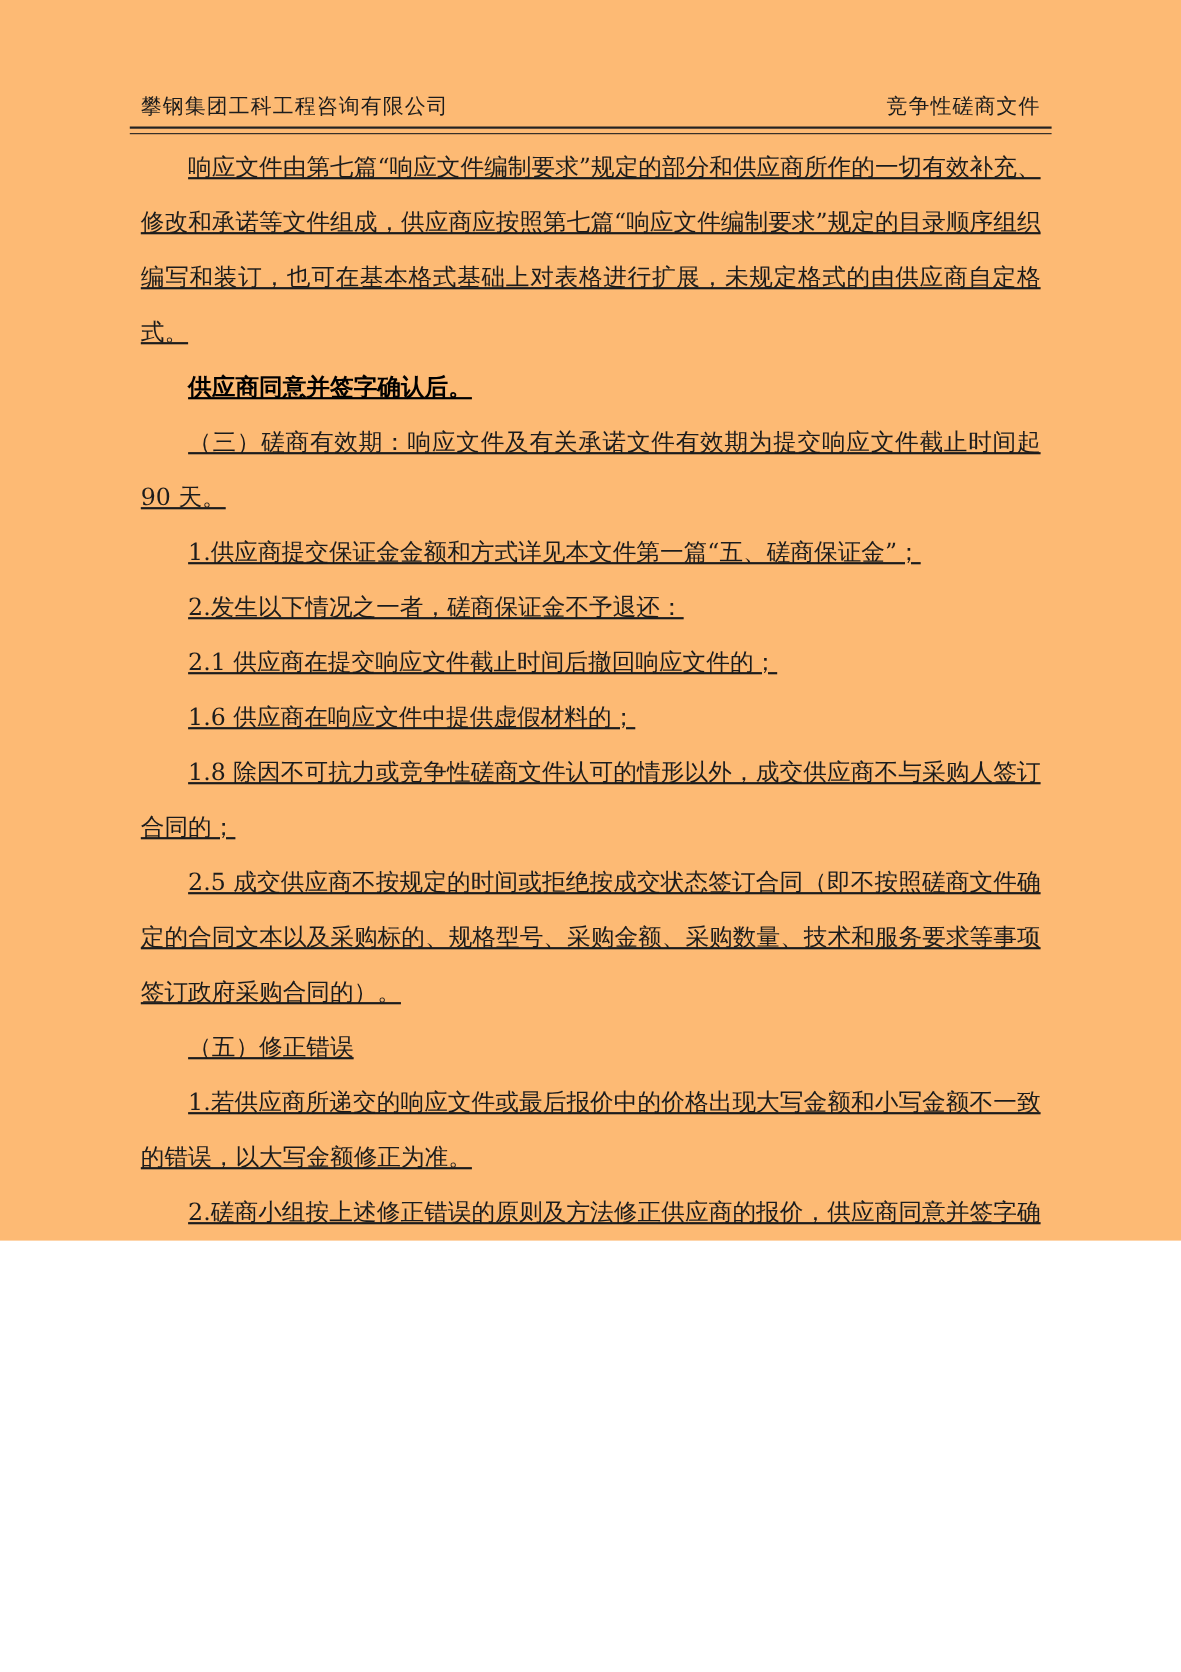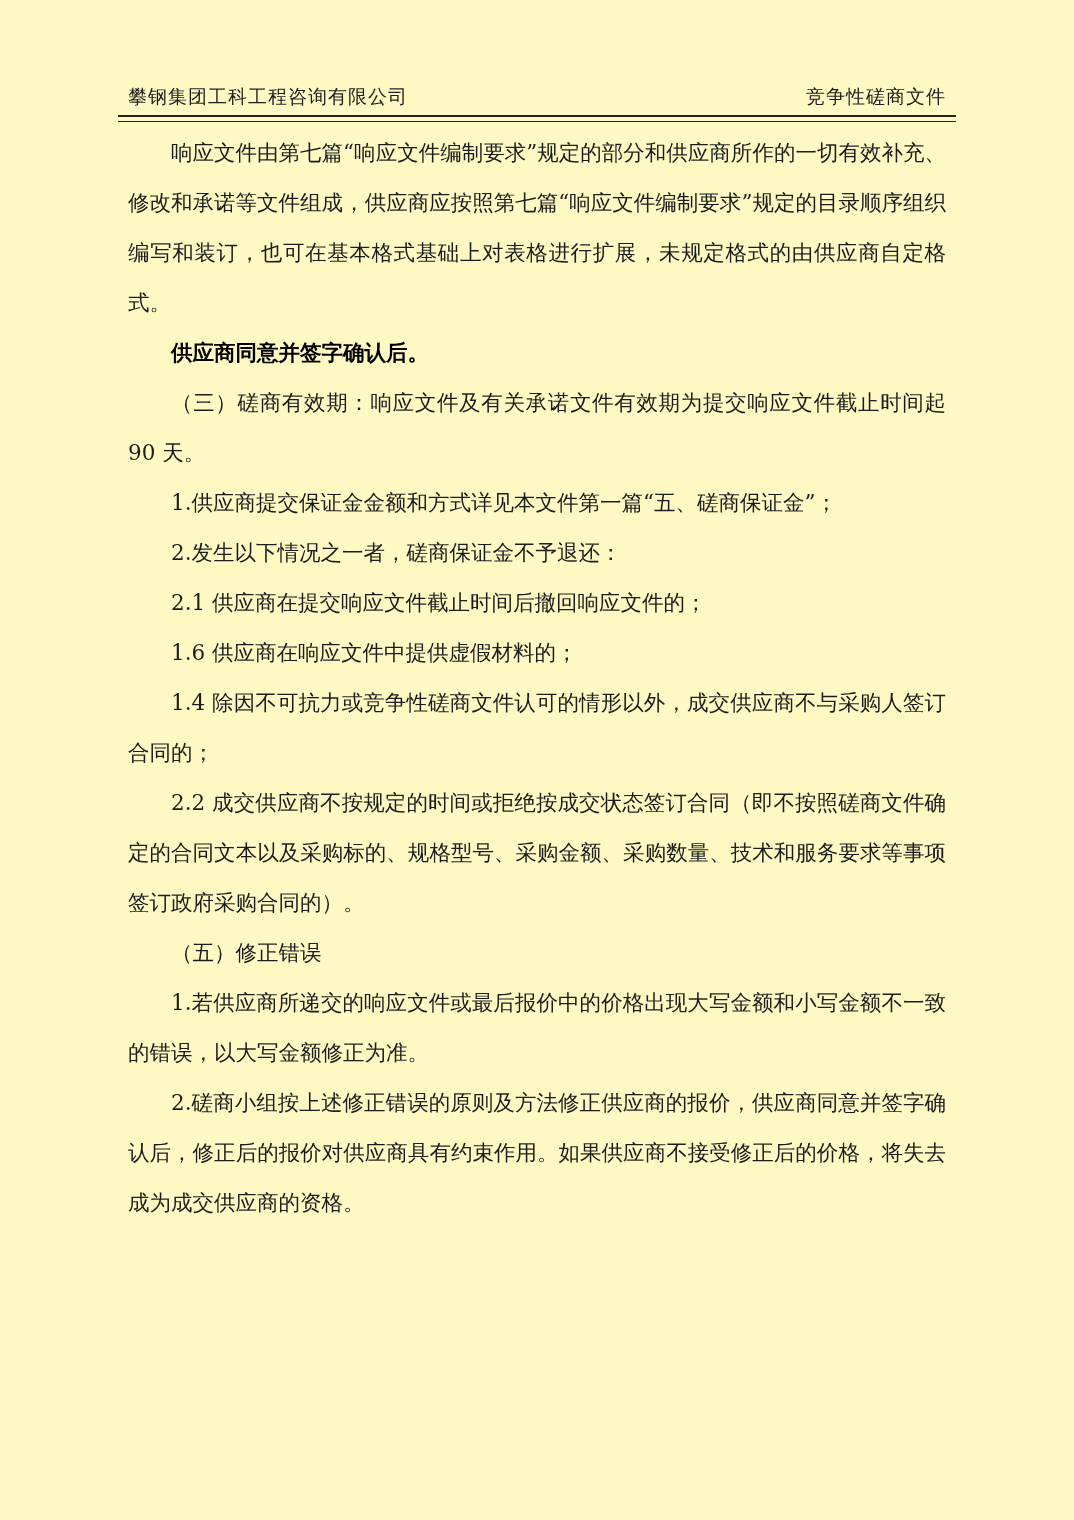--- a/index.html
+++ b/index.html
@@ -3,22 +3,22 @@
 <meta charset="utf-8">
 <style>
   html, body {
     margin: 0;
     padding: 0;
     background: #ffffff;
   }
   .page {
     position: relative;
     width: 1074px;
-    height: 1520px;
-    background: #fef9c3;
+    height: 1128px;
+    background: #fdba74;
     font-family: "DejaVu Serif", "Liberation Serif", serif;
     color: #1c1c1c;
     overflow: hidden;
   }
   .header {
     position: absolute;
     left: 128px;
     right: 128px;
     top: 84px;
     display: flex;
@@ -44,20 +44,21 @@
     top: 128px;
     font-size: 21.5px;
     line-height: 50px;
     text-align: justify;
     text-justify: inter-ideograph;
   }
   .content p {
     margin: 0;
     padding: 0;
     text-indent: 2em;
+    text-decoration: underline;
   }
   .content p.bold {
     font-weight: bold;
     color: #000000;
   }
   .footer {
     position: absolute;
     left: 0;
     right: 0;
     top: 1396px;
@@ -79,21 +80,21 @@
   <div class="header-rule"></div>
 
   <div class="content" id="content">
       <p>响应文件由第七篇“响应文件编制要求”规定的部分和供应商所作的一切有效补充、修改和承诺等文件组成，供应商应按照第七篇“响应文件编制要求”规定的目录顺序组织编写和装订，也可在基本格式基础上对表格进行扩展，未规定格式的由供应商自定格式。</p>
       <p class="bold">供应商同意并签字确认后。</p>
       <p>（三）磋商有效期：响应文件及有关承诺文件有效期为提交响应文件截止时间起 90 天。</p>
       <p>1.供应商提交保证金金额和方式详见本文件第一篇“五、磋商保证金”；</p>
       <p>2.发生以下情况之一者，磋商保证金不予退还：</p>
       <p>2.1 供应商在提交响应文件截止时间后撤回响应文件的；</p>
       <p>1.6 供应商在响应文件中提供虚假材料的；</p>
-      <p>1.4 除因不可抗力或竞争性磋商文件认可的情形以外，成交供应商不与采购人签订合同的；</p>
-      <p>2.2 成交供应商不按规定的时间或拒绝按成交状态签订合同（即不按照磋商文件确定的合同文本以及采购标的、规格型号、采购金额、采购数量、技术和服务要求等事项签订政府采购合同的）。</p>
+      <p>1.8 除因不可抗力或竞争性磋商文件认可的情形以外，成交供应商不与采购人签订合同的；</p>
+      <p>2.5 成交供应商不按规定的时间或拒绝按成交状态签订合同（即不按照磋商文件确定的合同文本以及采购标的、规格型号、采购金额、采购数量、技术和服务要求等事项签订政府采购合同的）。</p>
       <p>（五）修正错误</p>
       <p>1.若供应商所递交的响应文件或最后报价中的价格出现大写金额和小写金额不一致的错误，以大写金额修正为准。</p>
       <p>2.磋商小组按上述修正错误的原则及方法修正供应商的报价，供应商同意并签字确认后，修正后的报价对供应商具有约束作用。如果供应商不接受修正后的价格，将失去成为成交供应商的资格。</p>
     </div>
 
 
 </div>
 
 </body></html>

